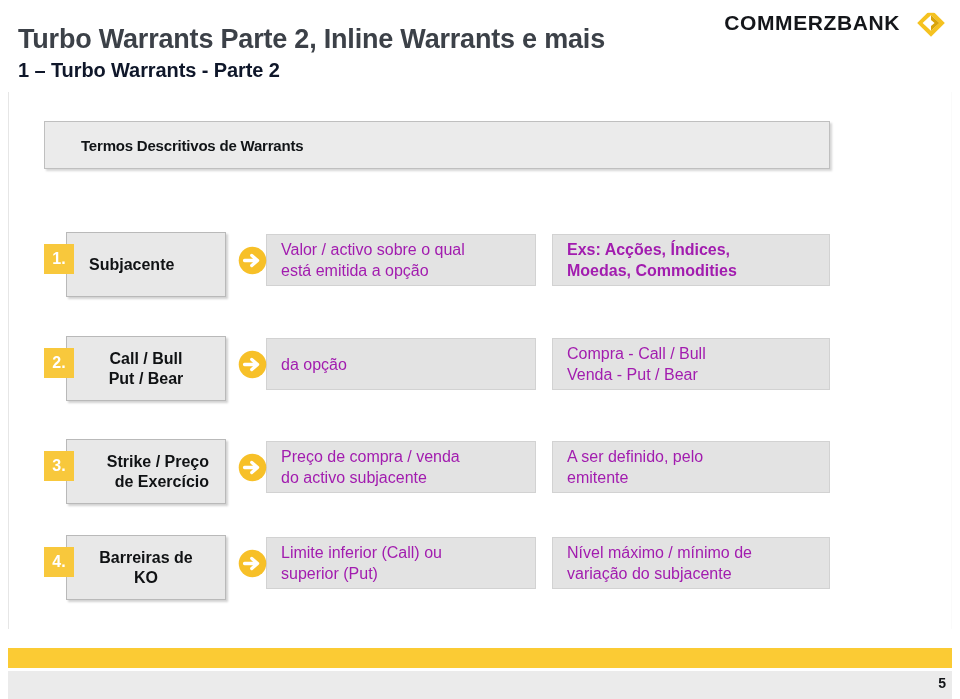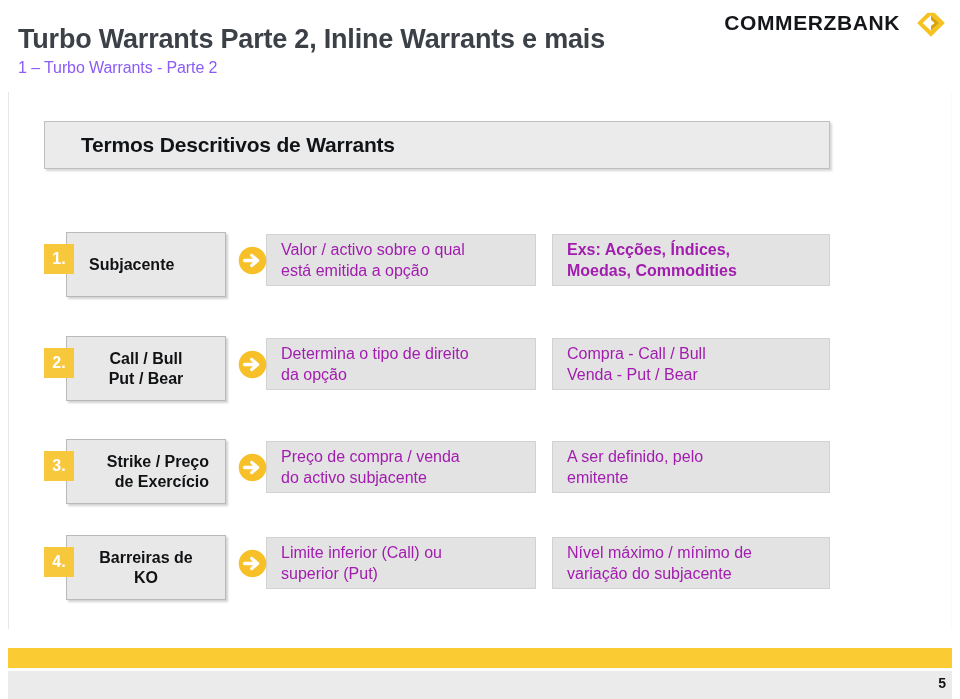--- a/index.html
+++ b/index.html
@@ -29,23 +29,23 @@
     font-size: 27px;
     font-weight: bold;
     color: #3c4148;
     letter-spacing: -0.2px;
     white-space: nowrap;
   }
   .title-sub {
     position: absolute;
     left: 18px;
     top: 59px;
-    font-size: 16px;
-    font-weight: normal;
-    color: #8b5cf6;
+    font-size: 20px;
+    font-weight: bold;
+    color: #0f172a;
     letter-spacing: -0.1px;
     white-space: nowrap;
   }
 
   
   .logo {
     position: absolute;
     right: 14px;
     top: 8px;
     display: flex;
@@ -86,21 +86,21 @@
     height: 48px;
     background: #ebebeb;
     border: 1px solid #bfbfbf;
     box-sizing: border-box;
     box-shadow: 2px 2px 2px rgba(0,0,0,0.16);
     display: flex;
     align-items: center;
   }
   .section-bar-text {
     margin-left: 36px;
-    font-size: 21px;
+    font-size: 15px;
     font-weight: bold;
     color: #111417;
     letter-spacing: -0.2px;
   }
 
   
   .row {
     position: absolute;
     left: 0;
     width: 960px;
@@ -272,21 +272,20 @@
   <div class="num-badge">2.</div>
   <div class="label-box">
     <div class="label-line">Call / Bull</div>
     <div class="label-line">Put / Bear</div>
   </div>
   <svg class="arrow-icon" viewBox="0 0 40 40">
     <circle cx="20" cy="20" r="19" fill="#f7c028"></circle>
     <path d="M9 20 H24 M19 13 L27 20 L19 27" fill="none" stroke="#ffffff" stroke-width="4.5" stroke-linecap="round" stroke-linejoin="round"></path>
   </svg>
   <div class="desc-box">
-    <div class="body-line">Determina o tipo de direito</div>
     <div class="body-line">da opção</div>
   </div>
   <div class="ex-box">
     <div class="body-line">Compra - Call / Bull</div>
     <div class="body-line">Venda - Put / Bear</div>
   </div>
 </div>
 
 <div class="row row-3">
   <div class="num-badge">3.</div>

